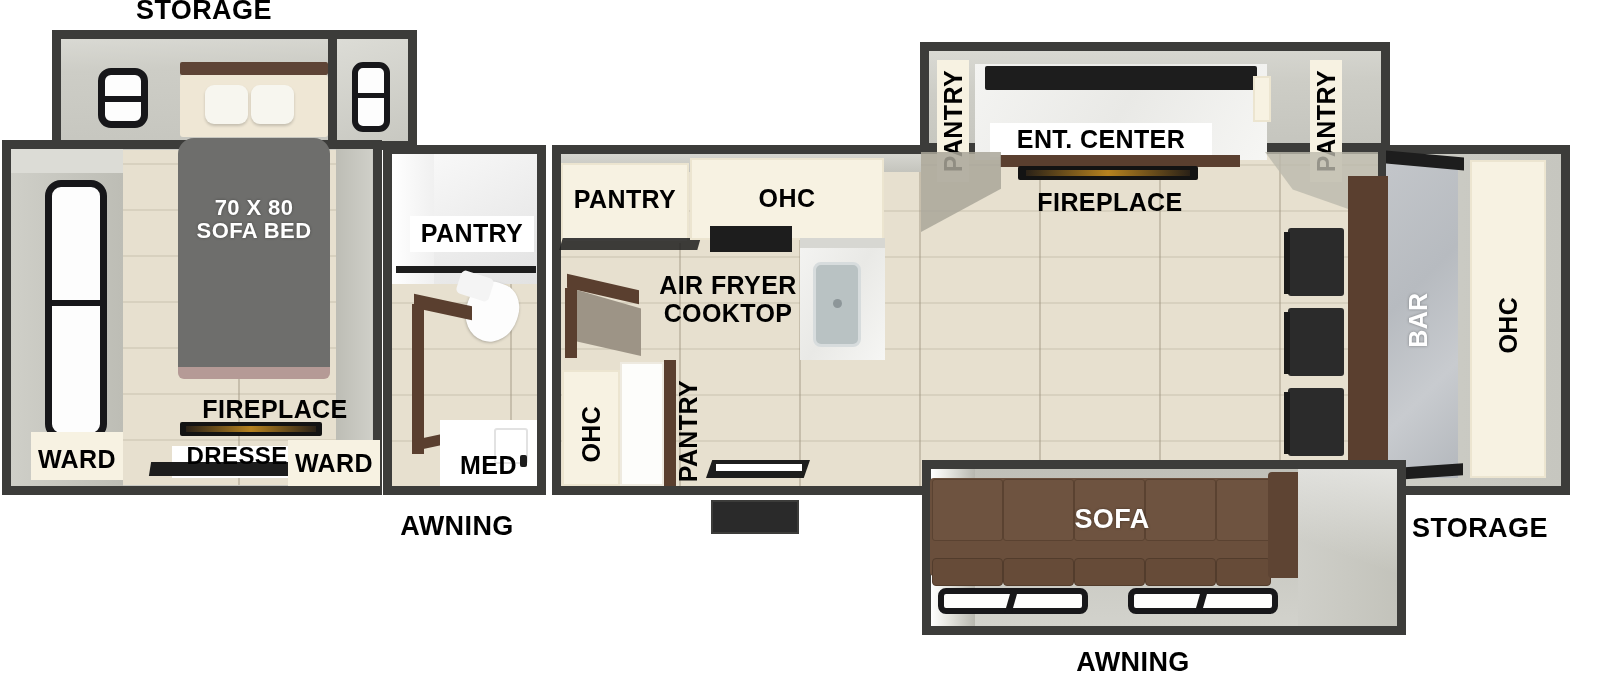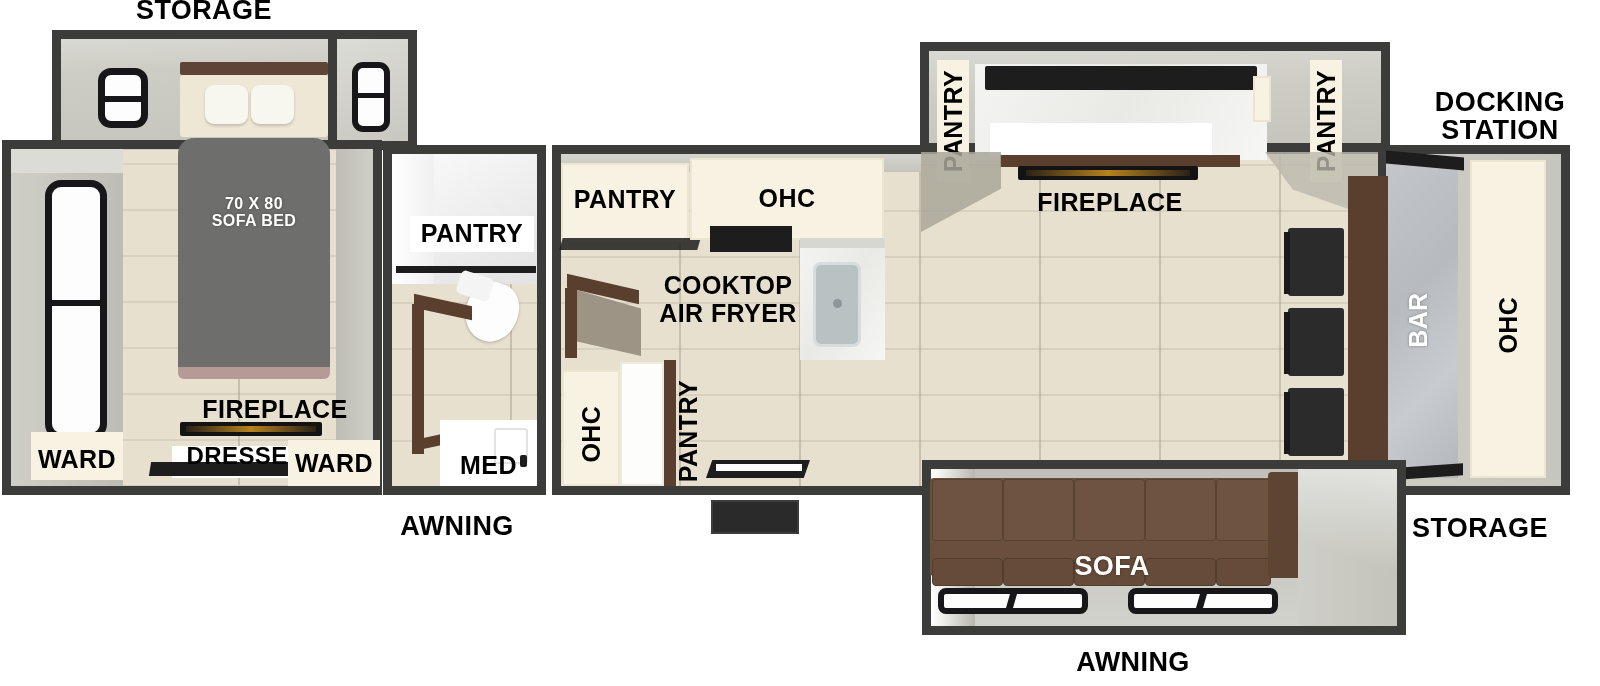--- a/index.html
+++ b/index.html
@@ -58,22 +58,20 @@
   .fpGlow{position:absolute;background:linear-gradient(90deg,#2a2117,#b6821f,#2a2117);}
   .stepbox{position:absolute;background:#2a2a2a;border:2px solid #3c3c3a;box-sizing:border-box;}
 </style>
 </head>
 <body>
 
 <div id="stage">
 
   <div class="lbl out" style="left:136px;top:-4px;width:130px;">STORAGE</div>
 
-  <div class="lbl out" style="left:1405px;top:88px;width:190px;white-space:pre-line;">DOCKING
-STATION</div>
 
   <div class="lbl out" style="left:398px;top:512px;width:118px;">AWNING</div>
 
   <div class="lbl out" style="left:1412px;top:514px;width:130px;">STORAGE</div>
 
   <div class="lbl out" style="left:1074px;top:648px;width:118px;">AWNING</div>
 
   <div class="room" style="left:52px;top:30px;width:285px;height:120px;"></div>
   <div class="wallTop" style="left:61px;top:39px;width:267px;height:26px;"></div>
 
@@ -101,21 +99,21 @@
   <div class="wallLeft" style="left:11px;top:149px;width:112px;height:337px;"></div>
   <div class="abs" style="left:11px;top:149px;width:112px;height:24px;background:#dcdcd6;"></div>
 
   <div class="wallRight" style="left:336px;top:149px;width:36px;height:337px;"></div>
 
   <div class="win" style="left:45px;top:180px;width:62px;height:260px;border-radius:16px;"></div>
   <div class="winBar" style="left:49px;top:300px;width:54px;height:6px;"></div>
 
   <div class="bed" style="left:178px;top:138px;width:152px;height:235px;"></div>
   <div class="abs" style="left:178px;top:367px;width:152px;height:12px;background:#b59a96;border-radius:0 0 6px 6px;"></div>
-  <div class="lbl inn white" style="left:178px;top:196px;width:152px;font-size:16px;">
+  <div class="lbl inn white" style="left:178px;top:196px;width:152px;font-size:22px;">
     <div>70 X 80</div>
     <div>SOFA BED</div>
   </div>
 
   <div class="chipW" style="left:172px;top:446px;width:148px;height:32px;"></div>
   <div class="dark" style="left:150px;top:462px;width:165px;height:14px;transform:skewX(-9deg);"></div>
   <div class="fp" style="left:180px;top:422px;width:142px;height:14px;"></div>
   <div class="fpGlow" style="left:186px;top:426px;width:130px;height:6px;"></div>
   <div class="lbl inn" style="left:185px;top:396px;width:180px;">FIREPLACE</div>
   <div class="lbl inn" style="left:170px;top:443px;width:152px;font-size:24px;">DRESSER</div>
@@ -166,22 +164,22 @@
 
   <div class="marbleW" style="left:800px;top:240px;width:85px;height:120px;"></div>
   <div class="abs" style="left:800px;top:238px;width:85px;height:10px;background:#d7d7d2;"></div>
   <div class="sink" style="left:813px;top:262px;width:48px;height:85px;"></div>
   <div class="abs" style="left:833px;top:299px;width:9px;height:9px;background:#8d9699;border-radius:50%;"></div>
 
   <div class="wood" style="left:567px;top:282px;width:72px;height:14px;transform:skewY(13deg);"></div>
   <div class="wood" style="left:565px;top:288px;width:12px;height:70px;"></div>
   <div class="abs" style="left:577px;top:290px;width:64px;height:66px;background:#9d9486;clip-path:polygon(0 0,100% 28%,100% 100%,0 78%);"></div>
   <div class="lbl inn" style="left:608px;top:272px;width:240px;font-size:25px;line-height:1.1;">
+     <div>AIR FRYER</div>
      <div>COOKTOP</div>
-     <div>AIR FRYER</div>
   </div>
 
   <div class="cab" style="left:562px;top:370px;width:58px;height:116px;"></div>
   <div class="lbl inn rot" style="left:531px;top:421px;width:120px;transform:rotate(-90deg);">OHC</div>
 
   <div class="cabW" style="left:620px;top:362px;width:44px;height:124px;"></div>
   <div class="wood" style="left:664px;top:360px;width:12px;height:126px;"></div>
   <div class="lbl inn rot" style="left:623px;top:418px;width:130px;transform:rotate(-90deg);">PANTRY</div>
 
   <div class="dark" style="left:706px;top:460px;width:104px;height:18px;clip-path:polygon(6% 0,100% 0,94% 100%,0 100%);"></div>
@@ -190,20 +188,21 @@
   <div class="stepbox" style="left:711px;top:500px;width:88px;height:34px;"></div>
 
   <div class="room" style="left:920px;top:42px;width:470px;height:110px;"></div>
   <div class="abs" style="left:929px;top:51px;width:452px;height:92px;
               background:linear-gradient(178deg,#d9d9d3 0%,#cdcdc6 40%,#c5c5be 100%);"></div>
 
   <div class="marbleW" style="left:975px;top:64px;width:292px;height:96px;"></div>
   <div class="dark" style="left:985px;top:66px;width:272px;height:24px;border-radius:2px;"></div>
   <div class="cab" style="left:1253px;top:76px;width:18px;height:46px;"></div>
   <div class="chipW" style="left:990px;top:123px;width:222px;height:34px;"></div>
+  <div class="lbl inn" style="left:990px;top:126px;width:222px;">ENT. CENTER</div>
 
   <div class="chip" style="left:937px;top:60px;width:32px;height:122px;"></div>
   <div class="lbl inn rot" style="left:888px;top:108px;width:130px;transform:rotate(-90deg);">PANTRY</div>
 
   <div class="chip" style="left:1310px;top:60px;width:32px;height:122px;"></div>
   <div class="lbl inn rot" style="left:1261px;top:108px;width:130px;transform:rotate(-90deg);">PANTRY</div>
 
   <div class="wood" style="left:1000px;top:155px;width:240px;height:12px;"></div>
   <div class="fp" style="left:1018px;top:166px;width:180px;height:14px;"></div>
   <div class="fpGlow" style="left:1026px;top:170px;width:164px;height:6px;"></div>
@@ -246,21 +245,21 @@
   <div class="sofaCush" style="left:1003px;top:479px;width:71px;height:62px;"></div>
   <div class="sofaCush" style="left:1074px;top:479px;width:71px;height:62px;"></div>
   <div class="sofaCush" style="left:1145px;top:479px;width:71px;height:62px;"></div>
   <div class="sofaCush" style="left:1216px;top:479px;width:55px;height:62px;"></div>
   <div class="sofaSeat" style="left:932px;top:558px;width:71px;height:28px;"></div>
   <div class="sofaSeat" style="left:1003px;top:558px;width:71px;height:28px;"></div>
   <div class="sofaSeat" style="left:1074px;top:558px;width:71px;height:28px;"></div>
   <div class="sofaSeat" style="left:1145px;top:558px;width:71px;height:28px;"></div>
   <div class="sofaSeat" style="left:1216px;top:558px;width:55px;height:28px;"></div>
   <div class="abs" style="left:1268px;top:472px;width:34px;height:106px;background:#5e4433;border-radius:4px;"></div>
-  <div class="lbl inn white" style="left:1046px;top:505px;width:132px;font-size:27px;margin-top:47px;">SOFA</div>
+  <div class="lbl inn white" style="left:1046px;top:505px;width:132px;font-size:27px;">SOFA</div>
 
   <div class="win" style="left:938px;top:588px;width:150px;height:26px;border-width:6px;border-radius:8px;"></div>
   <div class="win" style="left:1128px;top:588px;width:150px;height:26px;border-width:6px;border-radius:8px;"></div>
   <div class="winBar" style="left:1008px;top:589px;width:7px;height:24px;transform:skewX(-16deg);"></div>
   <div class="winBar" style="left:1198px;top:589px;width:7px;height:24px;transform:skewX(-16deg);"></div>
 
   <div class="abs" style="left:1298px;top:469px;width:99px;height:157px;
               background:linear-gradient(90deg,#cfcfc9 0%,#c3c3bb 100%);"></div>
   <div class="abs" style="left:1298px;top:469px;width:99px;height:157px;
               background:linear-gradient(200deg,rgba(255,255,255,.55) 0%,rgba(255,255,255,0) 55%);"></div>

